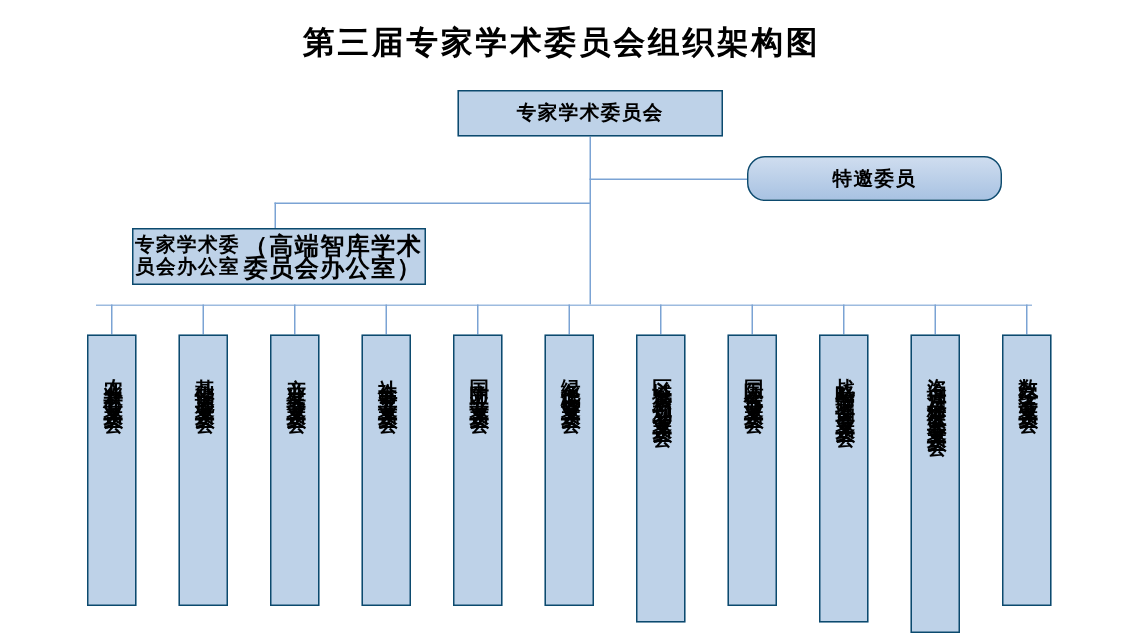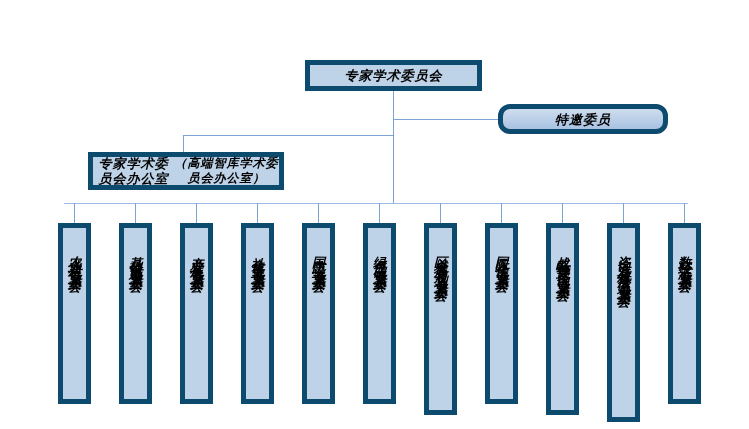--- a/index.html
+++ b/index.html
@@ -30,43 +30,42 @@
     letter-spacing: 2px;
     color: #000000;
     font-family: "DejaVu Serif", "Liberation Serif", serif;
     white-space: nowrap;
   }
 
   
   .node {
     position: absolute;
     box-sizing: border-box;
-    border: 5px solid #0c4a6e;
+    border: 1px solid #0c4a6e;
     background: #bed2e8;
     color: #000000;
     font-weight: bold;
-    font-style: italic;
   }
   .node.grad {
     background: linear-gradient(to bottom, #cfddef 0%, #a8c2e2 100%);
     border-radius: 12px;
   }
 
   
   .node.h {
     display: flex;
     align-items: center;
     justify-content: center;
     text-align: center;
     font-size: 13px;
     line-height: 15px;
     letter-spacing: 1px;
   }
   .node.h .line2 {
-    font-size: 12px;
+    font-size: 16px;
   }
 
   
   .node.v {
     display: flex;
     align-items: flex-start;
     justify-content: center;
     padding-top: 18px;
   }
   .node.v .vtext {
@@ -88,20 +87,21 @@
   .conn.bus {
     height: 1px;
     background: #9dbbdf;
   }
 </style>
 </head>
 <body>
 
 <div id="chart-root">
 
+  <div class="chart-title">第三届专家学术委员会组织架构图</div>
 
   <div class="conn vline" style="left:393px; top:91px; height:112px;"></div>
 
   <div class="conn hline" style="left:393px; top:119px; width:105px;"></div>
 
   <div class="conn hline" style="left:183px; top:135px; width:211px;"></div>
   <div class="conn vline" style="left:183px; top:135px; height:17px;"></div>
 
   <div class="conn bus" style="left:64px; top:203px; width:624px;"></div>
 

